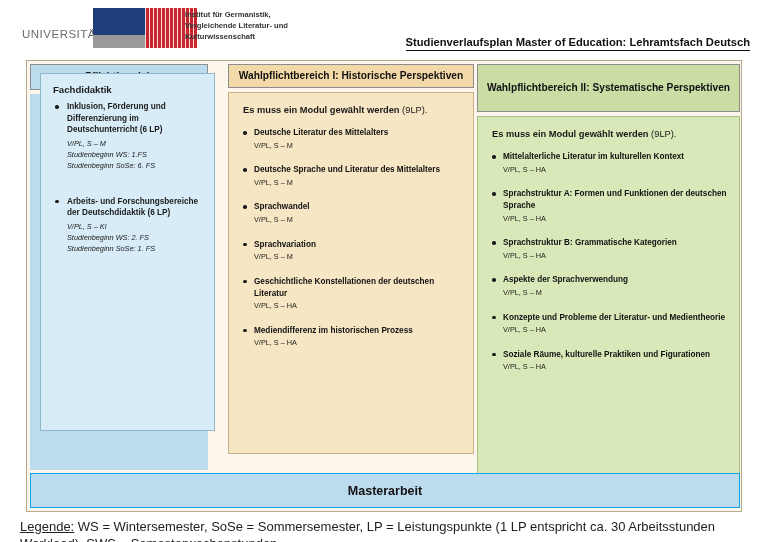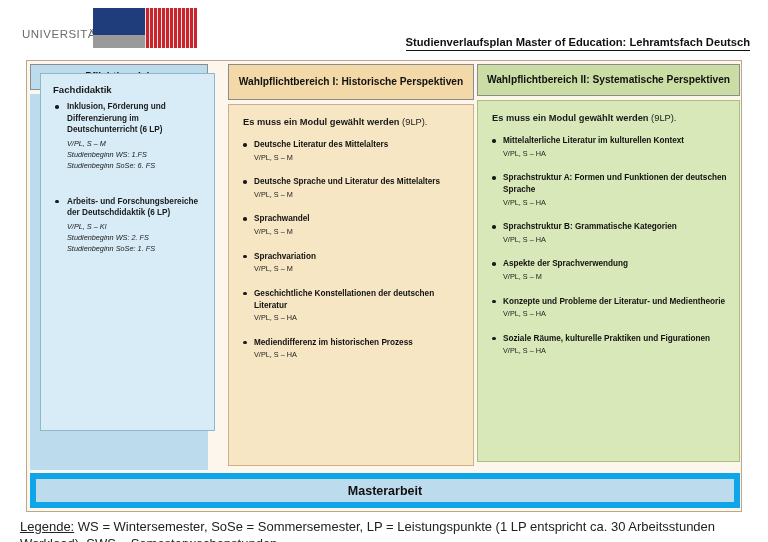--- a/index.html
+++ b/index.html
@@ -71,26 +71,26 @@
   .c1 .col-body { margin-top:4px; height:376px; background:#bcdcee; border:none; padding:0; }
   .fachdidaktik-box {
     position:absolute; left:10px; top:9px; width:175px; height:358px;
     background:#d7ecf7; border:1px solid #8fb7cc;
     padding:10px 8px 10px 12px;
   }
   .fd-title { font-weight:700; font-size:9.6px; margin-bottom:6px; }
 
   
   .c2 { left:201px; width:246px; }
-  .c2 .col-head { height:36px; background:#f4d9a8; }
+  .c2 .col-head { height:24px; background:#f4d9a8; }
   .c2 .col-body { margin-top:4px; height:362px; background:#f7e6c3; border:1px solid #cbb183; padding:10px 10px 10px 12px; }
 
   
   .c3 { left:450px; width:263px; }
-  .c3 .col-head { height:32px; background:#c9dda4; }
+  .c3 .col-head { height:48px; background:#c9dda4; }
   .c3 .col-body { margin-top:4px; height:362px; background:#d8e8b8; border:1px solid #a8bf80; padding:10px 10px 10px 12px; }
 
   .sub-head { font-weight:700; font-size:9.3px; margin:2px 0 12px 2px; }
   .sub-head .lp { font-weight:400; }
 
   ul.modlist { list-style:none; margin:0; padding:0; }
   ul.modlist > li {
     position:relative; padding-left:13px; margin-bottom:13px;
     font-size:8.2px; line-height:1.42;
   }
@@ -111,41 +111,44 @@
     content:""; position:absolute; left:2px; top:4px;
     width:3.5px; height:3.5px; border-radius:50%; background:#1a1a1a;
   }
   .fd-name { font-weight:600; }
   .fd-meta { font-size:7.3px; margin-top:3px; line-height:1.5; }
   .fd-meta i { font-style:italic; }
 
   
   .masterarbeit {
     position:absolute; left:3px; bottom:3px; width:710px; height:35px;
-    background:#bcdcee; border:6px solid #0ea5e9;
+    background:#bcdcee; border:1px solid #0ea5e9;
     display:flex; align-items:center; justify-content:center;
     font-weight:700; font-size:12.5px; color:#111;
   }
 
   
   .legend {
     position:absolute; left:20px; top:519px; width:716px;
     font-size:13px; color:#222; line-height:1.3;
   }
   .legend u { text-decoration: underline; }
 </style>
 </head>
 <body>
 
 <div class="header">
   <div class="uni-logo">
     <span>UNIVERSITÄT </span><b>BONN</b>
   </div>
   <div class="flag flag-blue"></div>
   <div class="flag flag-red"></div>
+  <div class="inst-name" style="white-space:pre-line;">Institut für Germanistik,
+Vergleichende Literatur- und
+Kulturwissenschaft</div>
   <div class="doc-title">Studienverlaufsplan Master of Education: Lehramtsfach Deutsch</div>
 </div>
 
 <div class="frame">
 
   <div class="col c1">
     <div class="col-head">Pflichtbereich</div>
     <div class="col-body">
       <div class="fachdidaktik-box">
         <div class="fd-title">Fachdidaktik</div>

